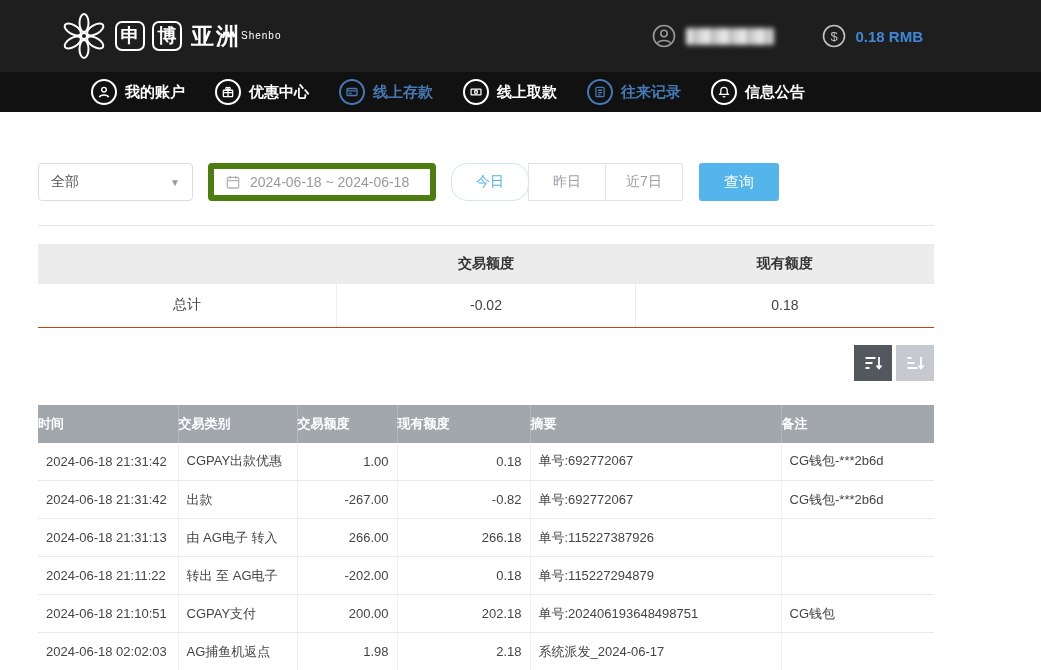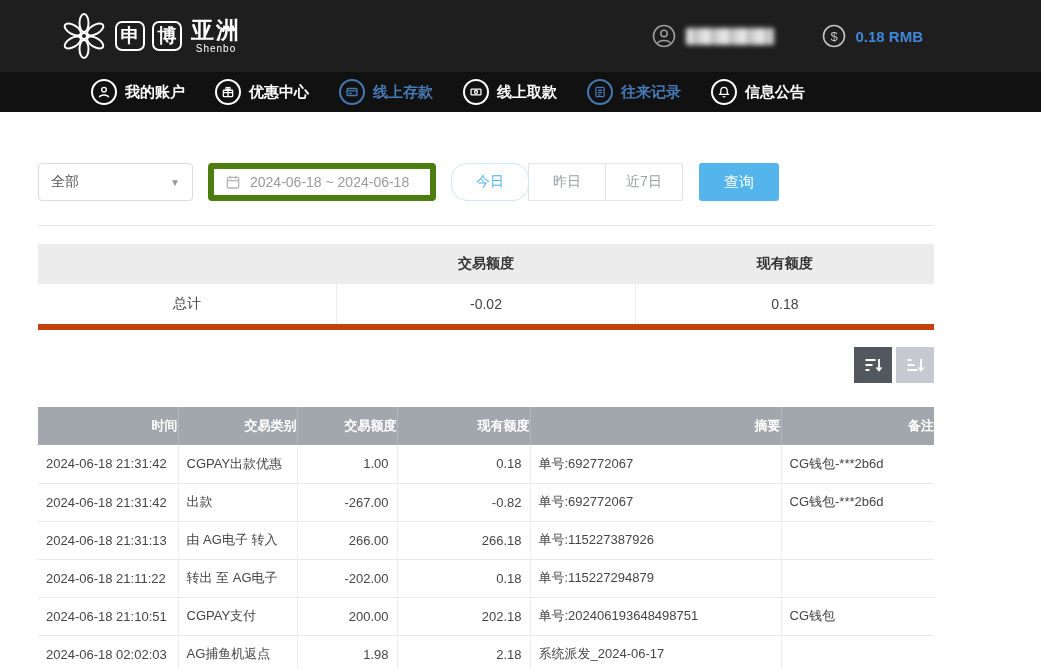--- a/index.html
+++ b/index.html
@@ -22,21 +22,21 @@
   .logo-flower { width: 48px; height: 48px; }
   .logo-box {
     width: 30px; height: 30px;
     border: 2px solid #fff;
     border-radius: 7px;
     color: #fff;
     font-size: 19px;
     font-weight: bold;
     display: flex; align-items: center; justify-content: center;
   }
-  .logo-region { display: flex; flex-direction: column; align-items: center; margin-left: 2px; }
+  .logo-region { display: flex; flex-direction: row; align-items: center; margin-left: 2px; }
   .logo-region-main { color: #fff; font-size: 23px; font-weight: bold; letter-spacing: 2px; line-height: 1.05; }
   .logo-region-sub { color: #fff; font-size: 10px; letter-spacing: 1px; }
 
   .header-right {
     margin-left: auto;
     margin-right: 118px;
     display: flex;
     align-items: center;
     gap: 48px;
   }
@@ -143,21 +143,21 @@
     text-align: center;
     font-size: 14px;
     font-weight: bold;
     color: #333;
   }
   .summary-table tbody td {
     height: 43px;
     text-align: center;
     font-size: 14px;
     color: #444;
-    border-bottom: 6px solid #c2410c;
+    border-bottom: 1px solid #c2410c;
   }
   .summary-table tbody td + td { border-left: 1px solid #ededed; }
 
   
   .sort-row { margin-top: 17px; display: flex; justify-content: flex-end; gap: 4px; }
   .sort-btn {
     width: 38px; height: 36px;
     border: none;
     display: flex; align-items: center; justify-content: center;
     cursor: pointer;
@@ -167,21 +167,21 @@
   .sort-btn svg { width: 20px; height: 20px; }
 
   
   .main-table { width: 100%; border-collapse: collapse; margin-top: 24px; table-layout: fixed; }
   .main-table thead th {
     background: #a2a6ad;
     height: 38px;
     color: #ffffff;
     font-size: 13px;
     font-weight: bold;
-    text-align: right;
+    text-align: left;
     border-right: 1px solid #b4b8be;
   }
   .main-table thead th:last-child { border-right: none; }
   .main-table tbody td {
     height: 38px;
     font-size: 13px;
     color: #454545;
     border-bottom: 1px solid #e9e9e9;
     border-right: 1px solid #efefef;
     padding: 0 8px;

